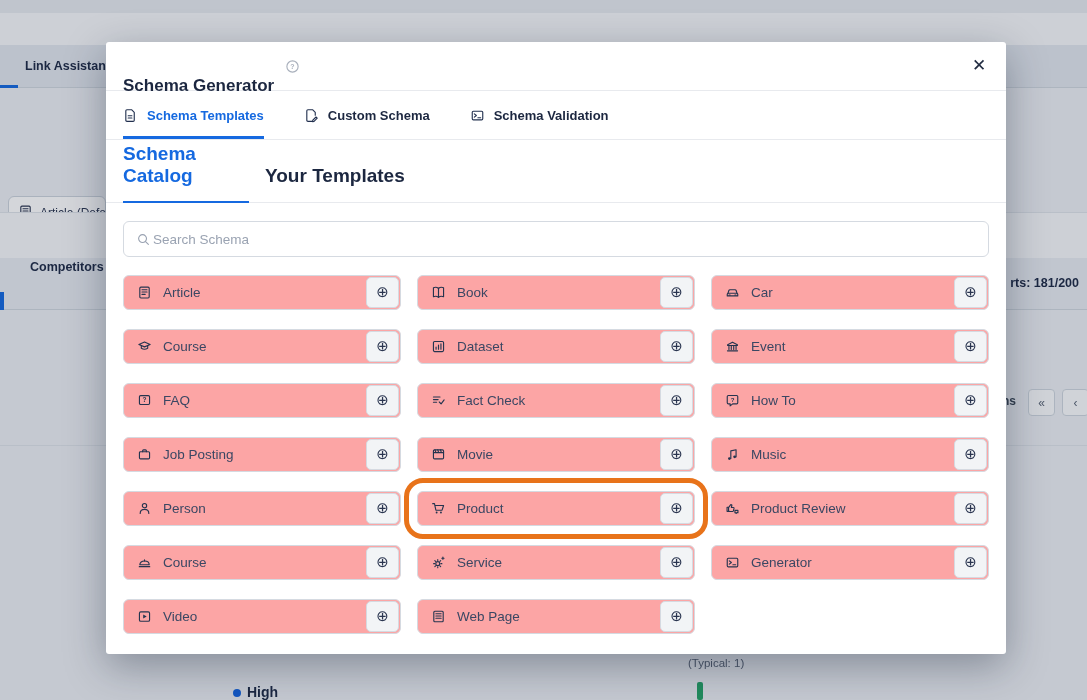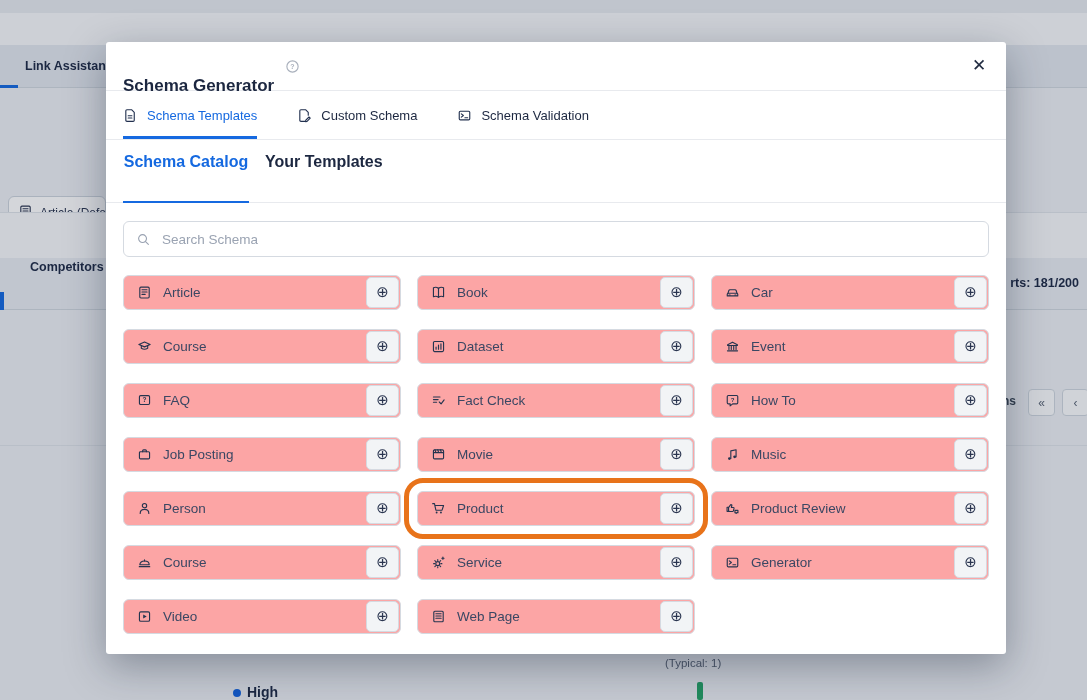--- a/index.html
+++ b/index.html
@@ -25,56 +25,56 @@
       border:1px solid #ccd3dc;border-radius:6px;display:flex;align-items:center;gap:7px;
       padding-left:9px;font-size:12px;color:#2a3550;overflow:hidden;white-space:nowrap;}
   .generate-btn{position:absolute;left:8px;top:162px;width:98px;height:34px;background:#1565e0;
       border-radius:6px;color:#fff;font-size:12px;font-weight:700;line-height:34px;
       padding-left:12px;overflow:hidden;white-space:nowrap;}
   .pg-btn{position:absolute;top:389px;width:27px;height:27px;background:#fbfcfd;
       border:1px solid #cfd6de;border-radius:4px;color:#5a6576;font-size:12px;
       display:flex;align-items:center;justify-content:center;}
   .ns-label{position:absolute;left:1002px;top:394px;font-size:12px;color:#3b4655;font-weight:700;}
   .line-445{position:absolute;left:0;right:0;top:445px;height:1px;background:#dfe3e9;}
-  .typical{position:absolute;left:665px;top:657px;font-size:11.5px;color:#5a6475;font-weight:400;}
+  .typical{position:absolute;left:688px;top:657px;font-size:11.5px;color:#5a6475;font-weight:400;}
   .high-dot{position:absolute;left:233px;top:689px;width:8px;height:8px;border-radius:50%;background:#1565e0;}
   .high-label{position:absolute;left:247px;top:684px;font-size:14px;}
   .green-bar{position:absolute;left:697px;top:682px;width:6px;height:18px;background:#27a468;border-radius:2px;}
 
   
   .overlay{position:absolute;inset:0;background:rgba(16,29,52,0.18);}
 
   
   .modal{position:absolute;left:106px;top:42px;width:900px;height:612px;background:#fff;
          border-radius:3px;box-shadow:0 12px 40px rgba(15,25,45,.35);}
   .m-header{position:relative;height:49px;border-bottom:1px solid #e8eaee;
             display:flex;align-items:center;padding-left:17px;}
   .m-title{font-size:17px;font-weight:700;color:#1c2740;margin-top:40px;}
   .help{margin-left:11px;color:#a9b0bc;display:flex;align-items:center;cursor:pointer;}
   .close-btn{position:absolute;right:16px;top:13px;width:22px;height:22px;border:0;background:none;
              font-size:17px;line-height:22px;color:#222c42;cursor:pointer;padding:0;}
 
   .m-tabs{height:49px;border-bottom:1px solid #e8eaee;display:flex;align-items:stretch;
           padding:0 17px;gap:40px;}
-  .tab{display:flex;align-items:center;gap:9px;font-size:13px;font-weight:400;color:#1c2740;
+  .tab{display:flex;align-items:center;gap:9px;font-size:13px;font-weight:700;color:#1c2740;
        border-bottom:3px solid transparent;padding-top:3px;cursor:pointer;}
   .tab .t-icon{color:#22304f;display:flex;align-items:center;}
   .tab.active{border-bottom-color:#1569e0;}
   .tab.active .t-label{color:#1569e0;}
 
   .m-subtabs{height:63px;border-bottom:1px solid #e8eaee;display:flex;align-items:stretch;padding:0 17px;}
-  .subtab{display:flex;align-items:flex-end;justify-content:center;padding-bottom:30px;
-          font-size:16px;font-weight:700;color:#1c2740;border-bottom:2px solid transparent;
+  .subtab{display:flex;align-items:flex-end;justify-content:center;padding-bottom:14px;
+          font-size:19px;font-weight:700;color:#1c2740;border-bottom:2px solid transparent;
           margin-bottom:-1px;cursor:pointer;}
   .subtab.catalog{width:126px;}
   .subtab.active{color:#1569e0;border-bottom-color:#1569e0;}
   .subtab.your{margin-left:16px;padding-left:0;}
 
   .m-search{margin:18px 17px 12px;height:36px;border:1px solid #d5dae1;border-radius:6px;
-            display:flex;align-items:center;padding-left:12px;gap:9px;}
+            display:flex;align-items:center;padding-left:12px;}
   .m-search .s-icon{color:#9aa3b2;display:flex;align-items:center;}
   .m-search input{flex:1;border:0;outline:none;font-size:13.5px;color:#2a3550;background:transparent;
                   font-family:"Liberation Sans","DejaVu Sans",sans-serif;}
   .m-search input::placeholder{color:#9aa3b2;}
 
   .grid{margin:18px 17px 0;display:grid;grid-template-columns:repeat(3,1fr);gap:19px 16px;}
   .card{position:relative;height:35px;border:1px solid #d5dae1;border-radius:6px;background:#fca5a5;
         display:flex;align-items:center;padding-left:13px;cursor:pointer;}
   .card .c-icon{color:#25344f;display:flex;align-items:center;}
   .card .c-label{margin-left:11px;font-size:13.5px;color:#3b4763;}

